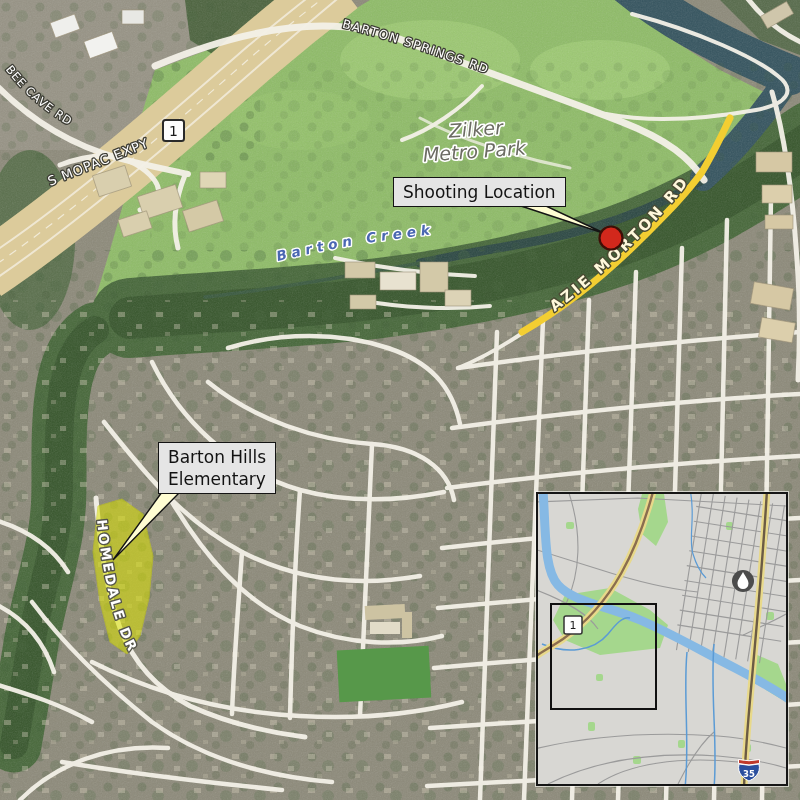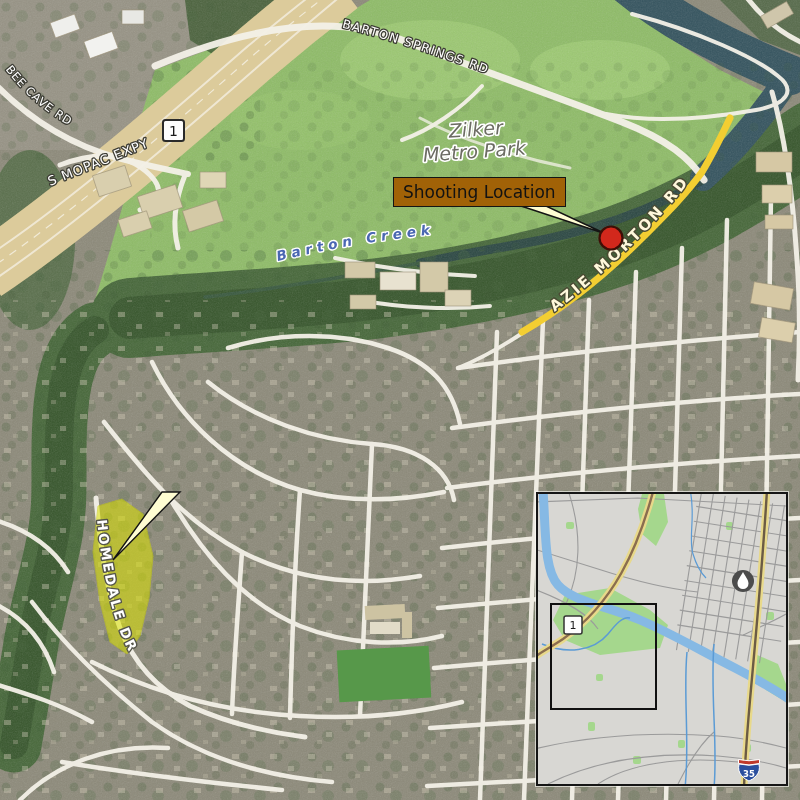--- a/index.html
+++ b/index.html
@@ -7,21 +7,21 @@
   #basemap{position:absolute;left:0;top:0;}
   .maplbl{font-family:"DejaVu Sans",sans-serif;paint-order:stroke;stroke-linejoin:round;}
   .lbl-white{fill:#ffffff;stroke:#3c3c34;stroke-width:2.6px;font-size:12px;letter-spacing:1.5px;}
   .lbl-mopac{fill:#ffffff;stroke:#3c3c34;stroke-width:2.6px;font-size:13px;letter-spacing:1px;}
   .lbl-beecave{fill:#ffffff;stroke:#3c3c34;stroke-width:2.6px;font-size:11.5px;letter-spacing:0.8px;}
   .lbl-creek{fill:#4a67b2;stroke:#ffffff;stroke-width:2.8px;font-size:13.5px;font-weight:bold;font-style:italic;letter-spacing:5px;}
   .lbl-azie{fill:#fff8dc;stroke:#4a4a33;stroke-width:2.8px;font-size:15px;font-weight:bold;letter-spacing:3px;}
   .lbl-home{fill:#ffffff;stroke:#55554a;stroke-width:2.8px;font-size:13.5px;font-weight:bold;letter-spacing:2.5px;}
   .lbl-zilker{fill:#6c6c63;stroke:#ffffff;stroke-width:3.2px;font-size:19px;font-style:italic;text-anchor:middle;}
   .shield-num{font-size:14px;fill:#1a1a1a;text-anchor:middle;font-family:"DejaVu Sans",sans-serif;}
-  .callout{position:absolute;background:#a16207;border:1.6px solid #141414;color:#121212;
+  .callout{position:absolute;background:#e5e5e5;border:1.6px solid #141414;color:#121212;
            padding:3px 9px;line-height:1.3;font-size:17px;white-space:nowrap;z-index:30;}
   .callout-shooting{left:393px;top:177px;}
   .callout-school{left:158px;top:442px;}
   #inset{position:absolute;left:536px;top:492px;width:248px;height:290px;border:2px solid #151515;
          background:#D8D7D3;box-shadow:0 0 0 1px rgba(250,250,245,.65);z-index:20;overflow:hidden;}
 </style>
 </head>
 <body>
 
 <div id="app">
@@ -278,14 +278,18 @@
       <path d="M 200.5,269.5 q 10.5,3 21,0 l 0,-4 q -10.5,2.5 -21,0 z" fill="#C0392B" stroke="#FFFFFF" stroke-width="1"></path>
       <path d="M 201,270 q 10,2.5 20,0 q 1.5,7 -2.5,11.5 q -3.5,4 -7.5,5.5 q -4,-1.5 -7.5,-5.5 q -4,-4.5 -2.5,-11.5 z" fill="#2B4F9E" stroke="#FFFFFF" stroke-width="1"></path>
       <text x="211" y="283" text-anchor="middle" font-size="8.5" font-weight="bold" fill="#FFFFFF">35</text>
     </g>
   </svg>
 </div>
 
 <div class="callout callout-shooting">
   <div>Shooting Location</div>
 </div>
+<div class="callout callout-school">
+  <div>Barton Hills</div>
+  <div>Elementary</div>
+</div>
 
 </div>
 
 </body></html>

